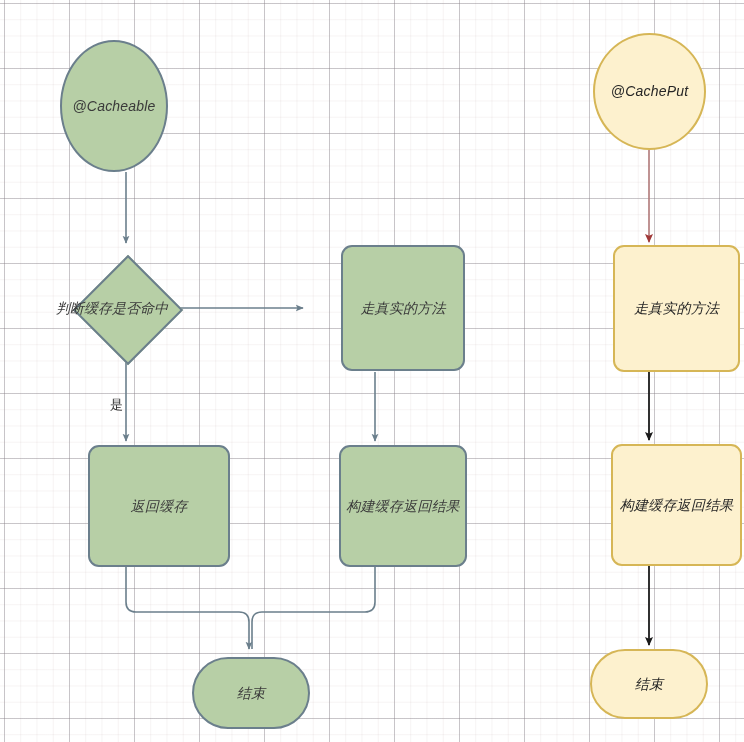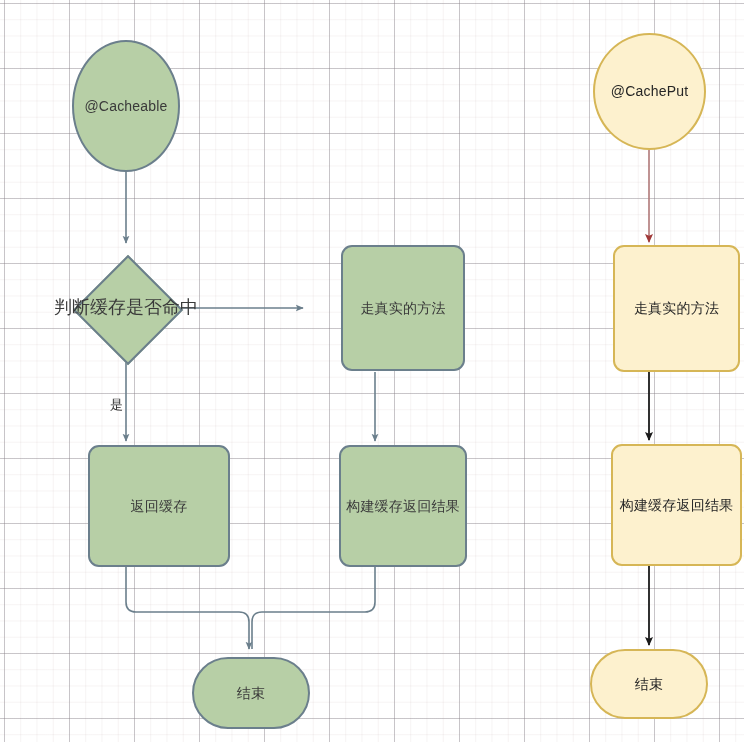--- a/index.html
+++ b/index.html
@@ -31,23 +31,24 @@
     left: 0; top: 0;
     width: 744px;
     height: 742px;
     pointer-events: none;
   }
   .node {
     position: absolute;
     box-sizing: border-box;
     display: flex;
     align-items: center;
-    justify-content: center;
+    justify-content: flex-start;
     text-align: center;
     line-height: 1.2;
+    font-style: italic;
   }
   .node .label {
     display: block;
     width: 100%;
     padding: 0 4px;
     font-size: 14px;
     letter-spacing: 0.2px;
   }
   
   .g-fill {
@@ -75,21 +76,21 @@
     height: 74px;
     margin-left: -37px;
     margin-top: -37px;
     background: #b7cfa6;
     border: 2px solid #6b7f8c;
     transform: rotate(45deg);
   }
   .diamond-label {
     position: relative;
     z-index: 2;
-    font-size: 18px;
+    font-size: 14px;
     white-space: nowrap;
     color: #3a3a3a;
   }
   .edge-label {
     position: absolute;
     font-size: 13px;
     color: #2b2b2b;
     white-space: nowrap;
   }
   .latin { font-size: 16px; }
@@ -124,21 +125,21 @@
 
     <path d="M375,566 L375,602 Q375,612 365,612 L262,612 Q252,612 252,622 L252,649" fill="none" stroke="#6b7f8c" stroke-width="1.6"></path>
 
     <path d="M649,150 L649,242" fill="none" stroke="#b07878" stroke-width="1.6" marker-end="url(#arrow-red)"></path>
 
     <path d="M649,372 L649,440" fill="none" stroke="#1a1a1a" stroke-width="1.8" marker-end="url(#arrow-black)"></path>
 
     <path d="M649,566 L649,645" fill="none" stroke="#1a1a1a" stroke-width="1.8" marker-end="url(#arrow-black)"></path>
   </svg>
 
-  <div class="node g-fill shape-circle" style="left:72px; top:40px; width:108px; height:132px;">
+  <div class="node g-fill shape-circle" style="left:60px; top:40px; width:108px; height:132px;">
     <span class="label latin">@Cacheable</span>
   </div>
 
   <div class="node shape-diamond" style="left:56px; top:244px; width:140px; height:128px;">
     <span class="diamond-body"></span>
     <span class="diamond-label">判断缓存是否命中</span>
   </div>
 
   <div class="node g-fill shape-rect" style="left:313px; top:245px; width:124px; height:126px;">
     <span class="label">走真实的方法</span>

